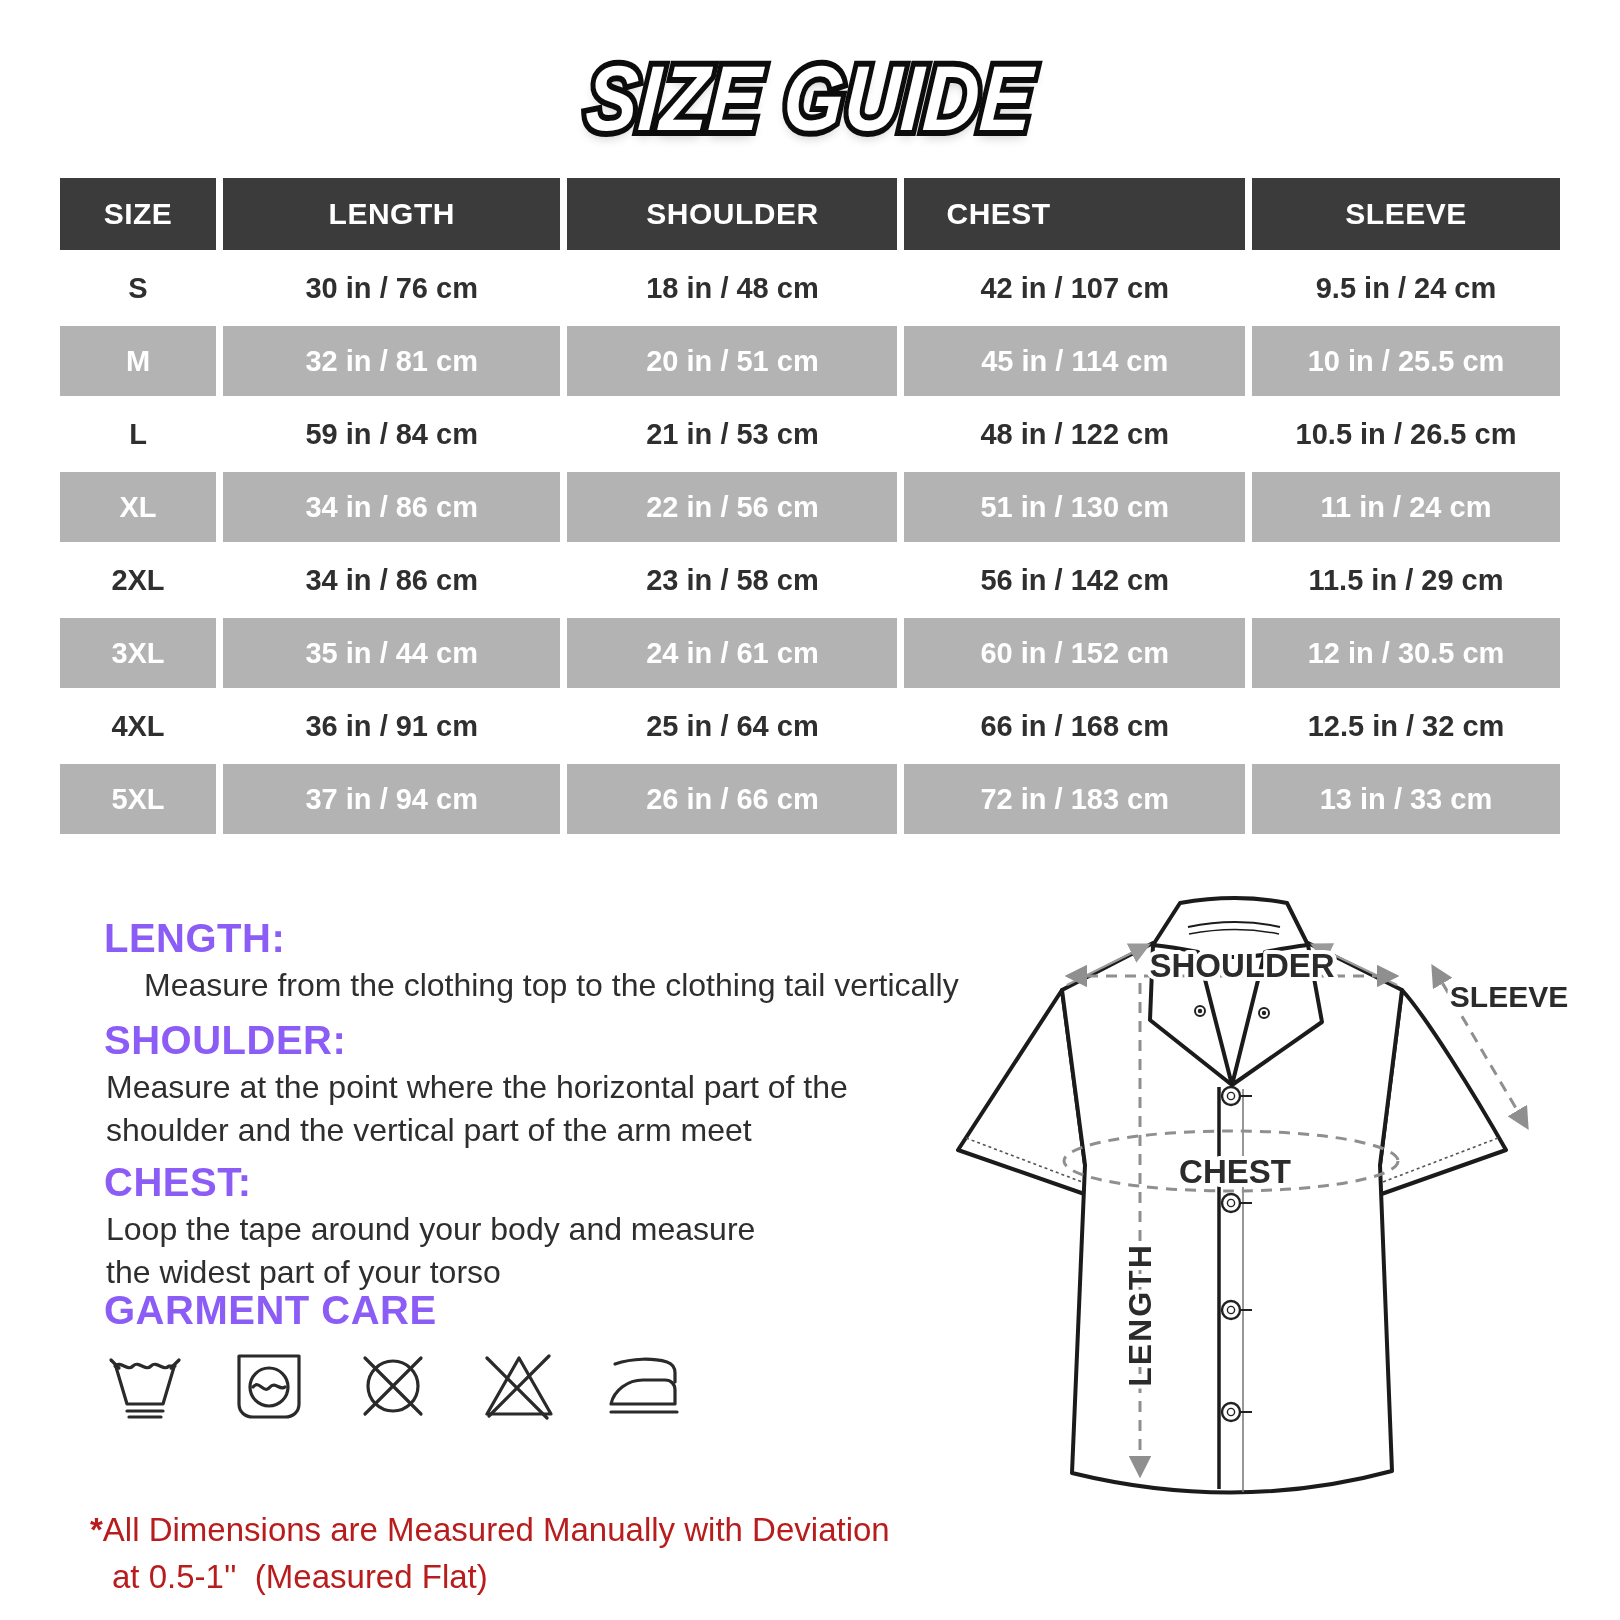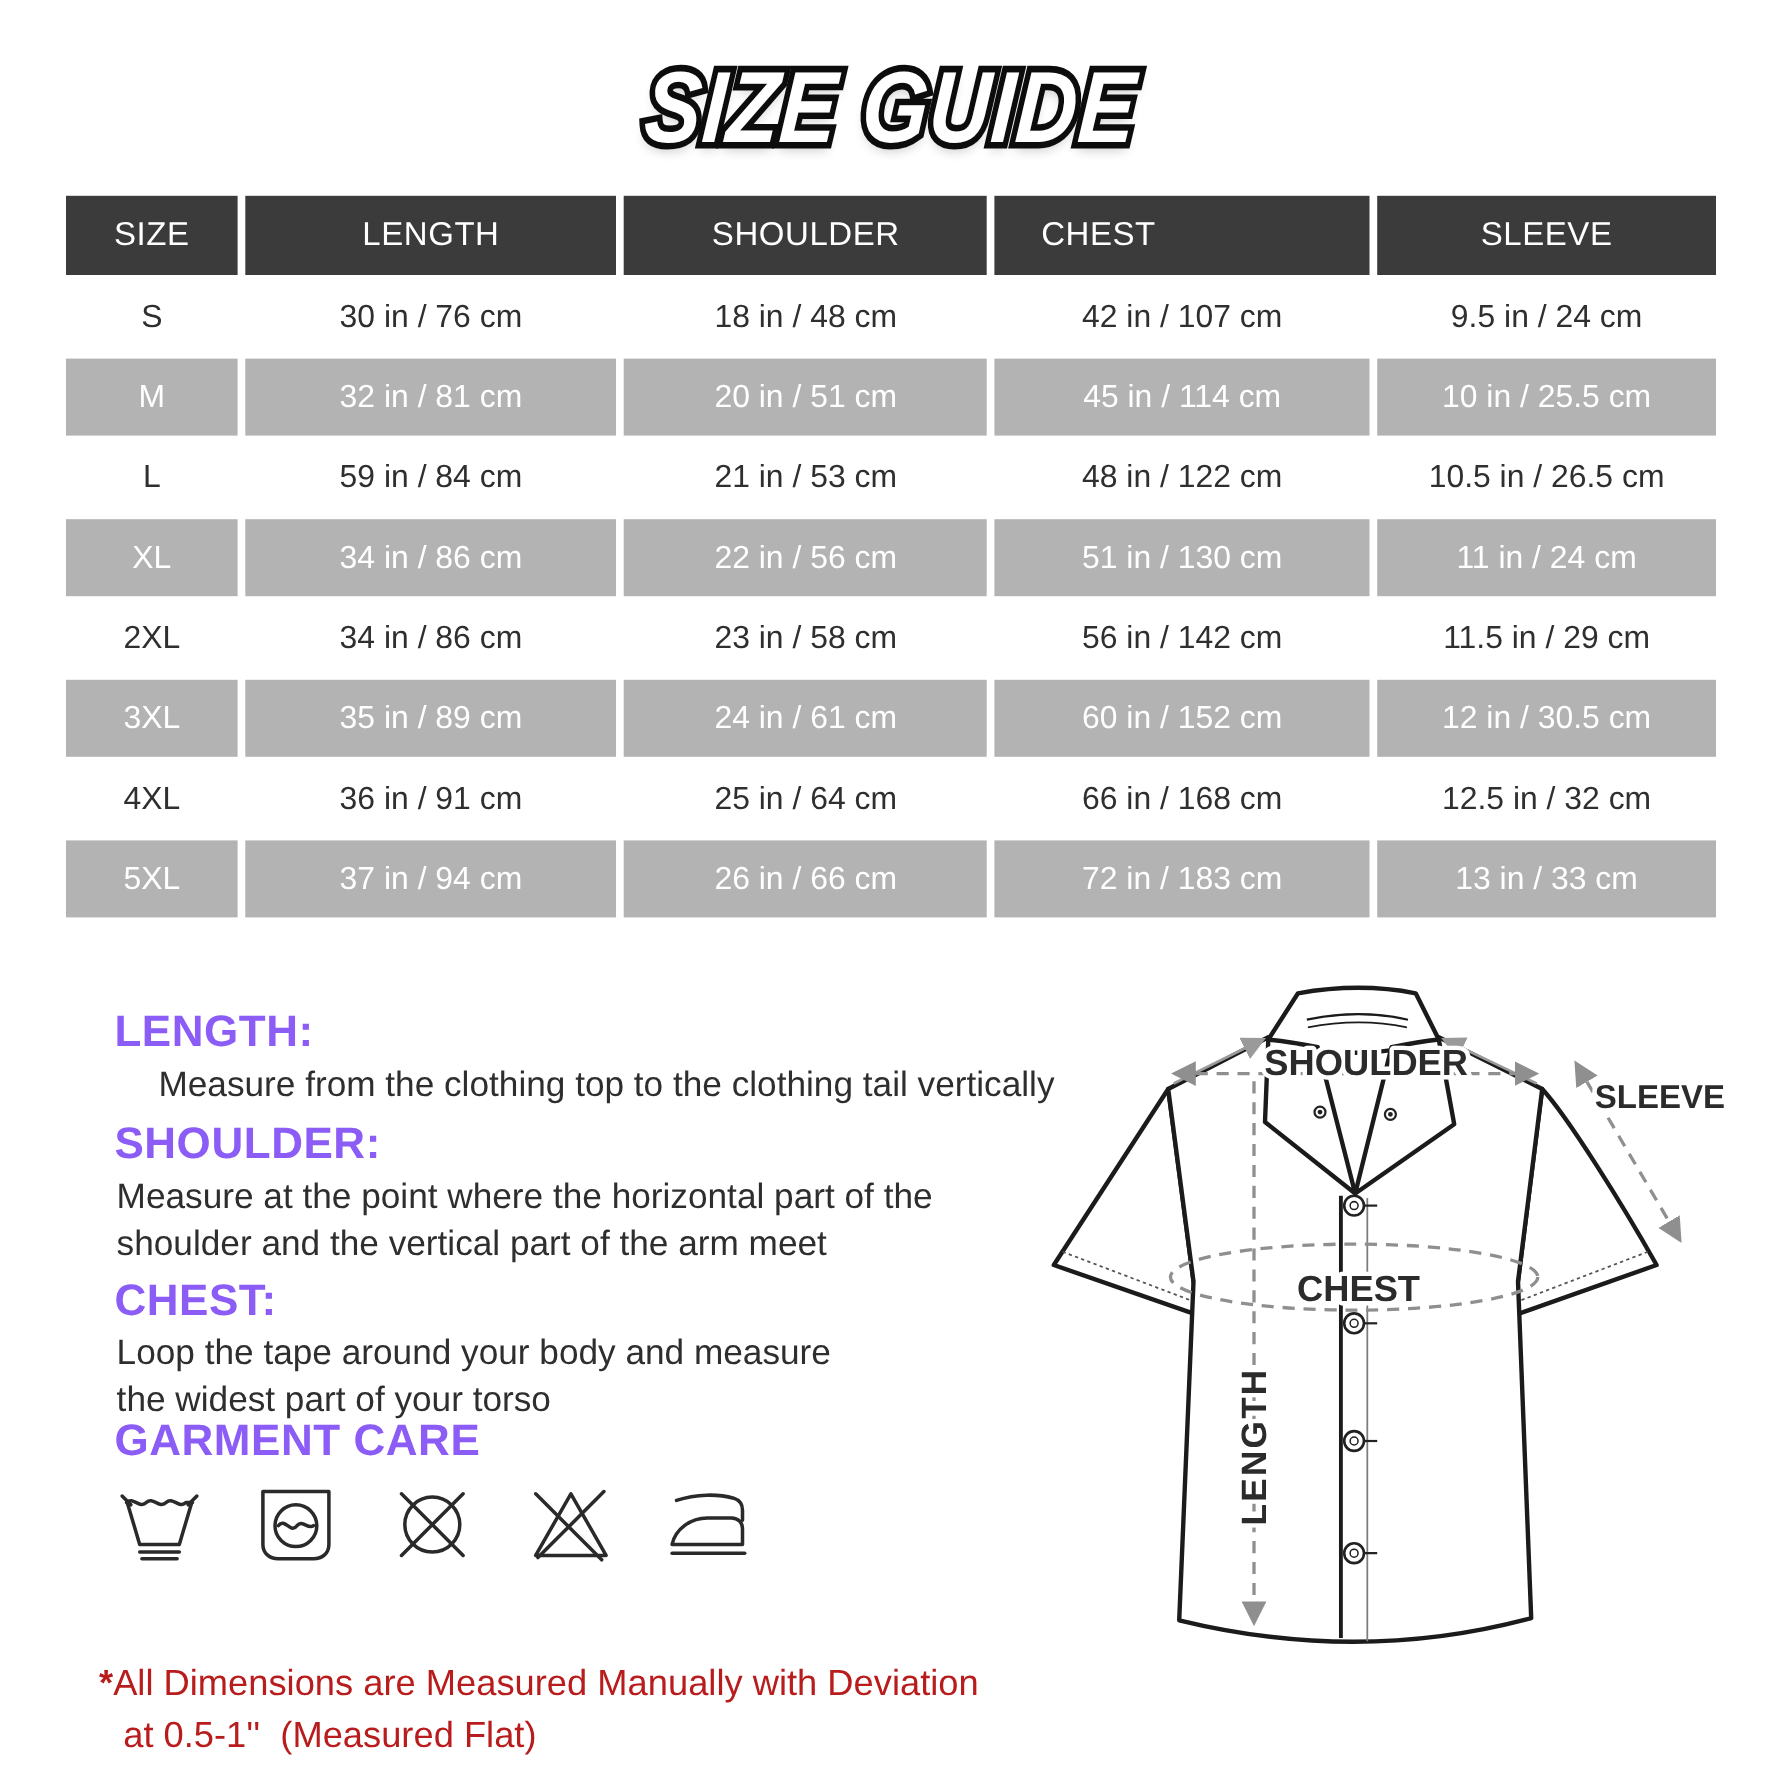--- a/index.html
+++ b/index.html
@@ -13,21 +13,21 @@
     transform:skewX(-4deg) scaleX(0.84);letter-spacing:1px;white-space:nowrap;}
   .title-stroke{position:absolute;left:0;top:0;color:#0c0c0c;
     -webkit-text-stroke:12px #0c0c0c;text-shadow:0 7px 12px rgba(0,0,0,0.22);}
   .title-fill{position:relative;color:#ffffff;}
 
   
   .size-table{position:absolute;top:178px;left:60px;width:1500px;
     display:grid;grid-template-columns:10.4% 22.5% 22% 22.7% 1fr;
     column-gap:7px;row-gap:3px;}
   .hc,.c{display:flex;align-items:center;justify-content:center;
-    font-weight:normal;}
+    font-weight:bold;}
   .hc{height:72px;background:#3b3b3b;color:#ffffff;font-size:30px;letter-spacing:0.5px;}
   .hc.left{justify-content:flex-start;padding-left:42px;box-sizing:border-box;}
   .c{height:70px;background:#ffffff;color:#2f2f2f;font-size:29px;}
   .row-alt .c{background:#b3b3b3;color:#ffffff;}
   .trow{display:contents;}
 
   
   .sec-h{position:absolute;left:104px;font-size:40px;font-weight:bold;color:#8b5cf6;letter-spacing:0.5px;}
   .para{position:absolute;left:106px;font-size:32px;color:#2e2e2e;line-height:43px;
         white-space:pre-line;width:1000px;}
@@ -91,21 +91,21 @@
     </div>
     <div class="trow">
       <div class="c">2XL</div>
       <div class="c">34 in / 86 cm</div>
       <div class="c">23 in / 58 cm</div>
       <div class="c">56 in / 142 cm</div>
       <div class="c">11.5 in / 29 cm</div>
     </div>
     <div class="trow row-alt">
       <div class="c">3XL</div>
-      <div class="c">35 in / 89 cm</div>
+      <div class="c">35 in / 44 cm</div>
       <div class="c">24 in / 61 cm</div>
       <div class="c">60 in / 152 cm</div>
       <div class="c">12 in / 30.5 cm</div>
     </div>
     <div class="trow">
       <div class="c">4XL</div>
       <div class="c">36 in / 91 cm</div>
       <div class="c">25 in / 64 cm</div>
       <div class="c">66 in / 168 cm</div>
       <div class="c">12.5 in / 32 cm</div>

